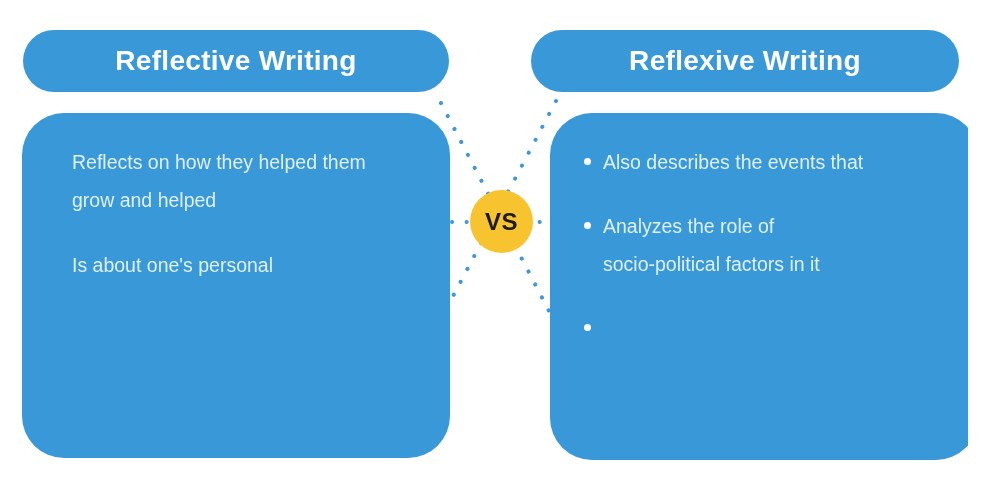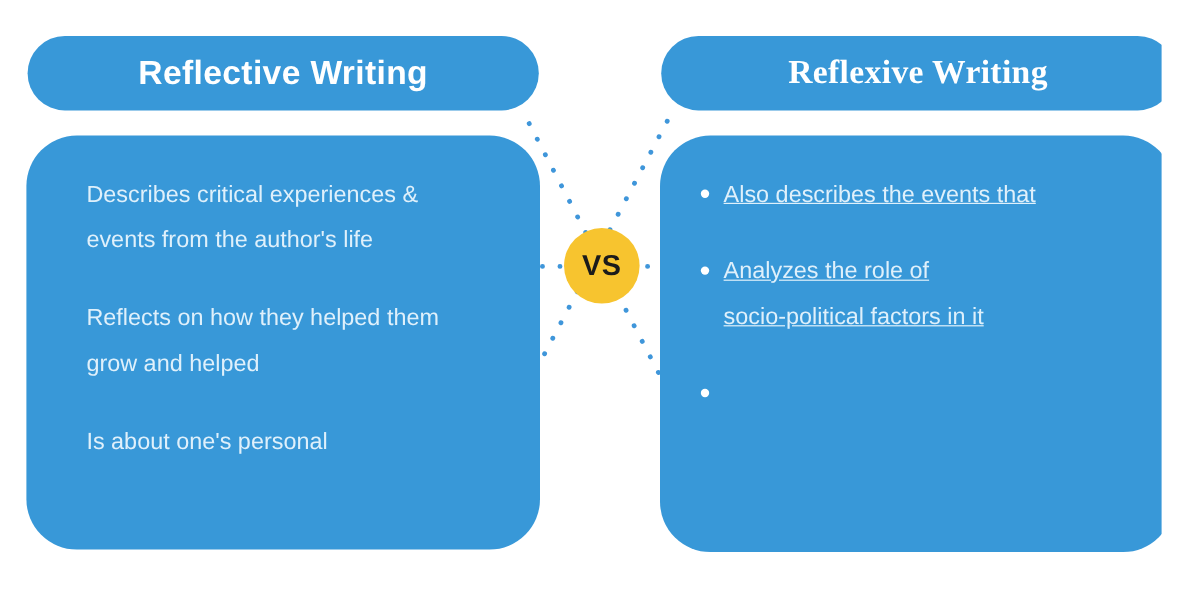--- a/index.html
+++ b/index.html
@@ -28,21 +28,21 @@
     top: 30px;
     height: 62px;
     background: var(--card-blue, #3898d8);
     border-radius: 31px;
     display: flex;
     align-items: center;
     justify-content: center;
     z-index: 2;
   }
   .pill-left  { left: 23px;  width: 426px; }
-  .pill-right { left: 551px; width: 428px; font-family: Liberation Serif, serif; }
+  .pill-right { left: 531px; width: 428px; }
   .pill-title {
     color: var(--header-text, #ffffff);
     font-size: 28px;
     font-weight: bold;
     letter-spacing: 0.3px;
   }
   
   .card {
     position: absolute;
     top: 113px;
@@ -70,21 +70,21 @@
   .line { display: block; white-space: nowrap; }
   .bullet-item { display: flex; margin: 0 0 26px 0; }
   .bullet {
     flex: none;
     width: 7px;
     height: 7px;
     border-radius: 50%;
     background: var(--header-text, #ffffff);
     margin: 15px 12px 0 0;
   }
-  .btext { margin: 0; text-decoration: underline; }
+  .btext { margin: 0; }
   
   .vs-badge {
     position: absolute;
     left: 470px;
     top: 190px;
     width: 63px;
     height: 63px;
     border-radius: 50%;
     background: var(--accent-yellow, #f7c42f);
     display: flex;
@@ -113,24 +113,20 @@
   <div class="pill pill-left">
     <span class="pill-title">Reflective Writing</span>
   </div>
 
   <div class="pill pill-right">
     <span class="pill-title">Reflexive Writing</span>
   </div>
 
   <div class="card card-left">
     <p class="para">
-      <span class="line">Describes critical experiences &amp;</span>
-      <span class="line">events from the author's life</span>
-    </p>
-    <p class="para">
       <span class="line">Reflects on how they helped them</span>
       <span class="line">grow and helped</span>
     </p>
     <p class="para">
       <span class="line">Is about one's personal</span>
     </p>
   </div>
 
   <div class="card card-right">
     <div class="bullet-item">

